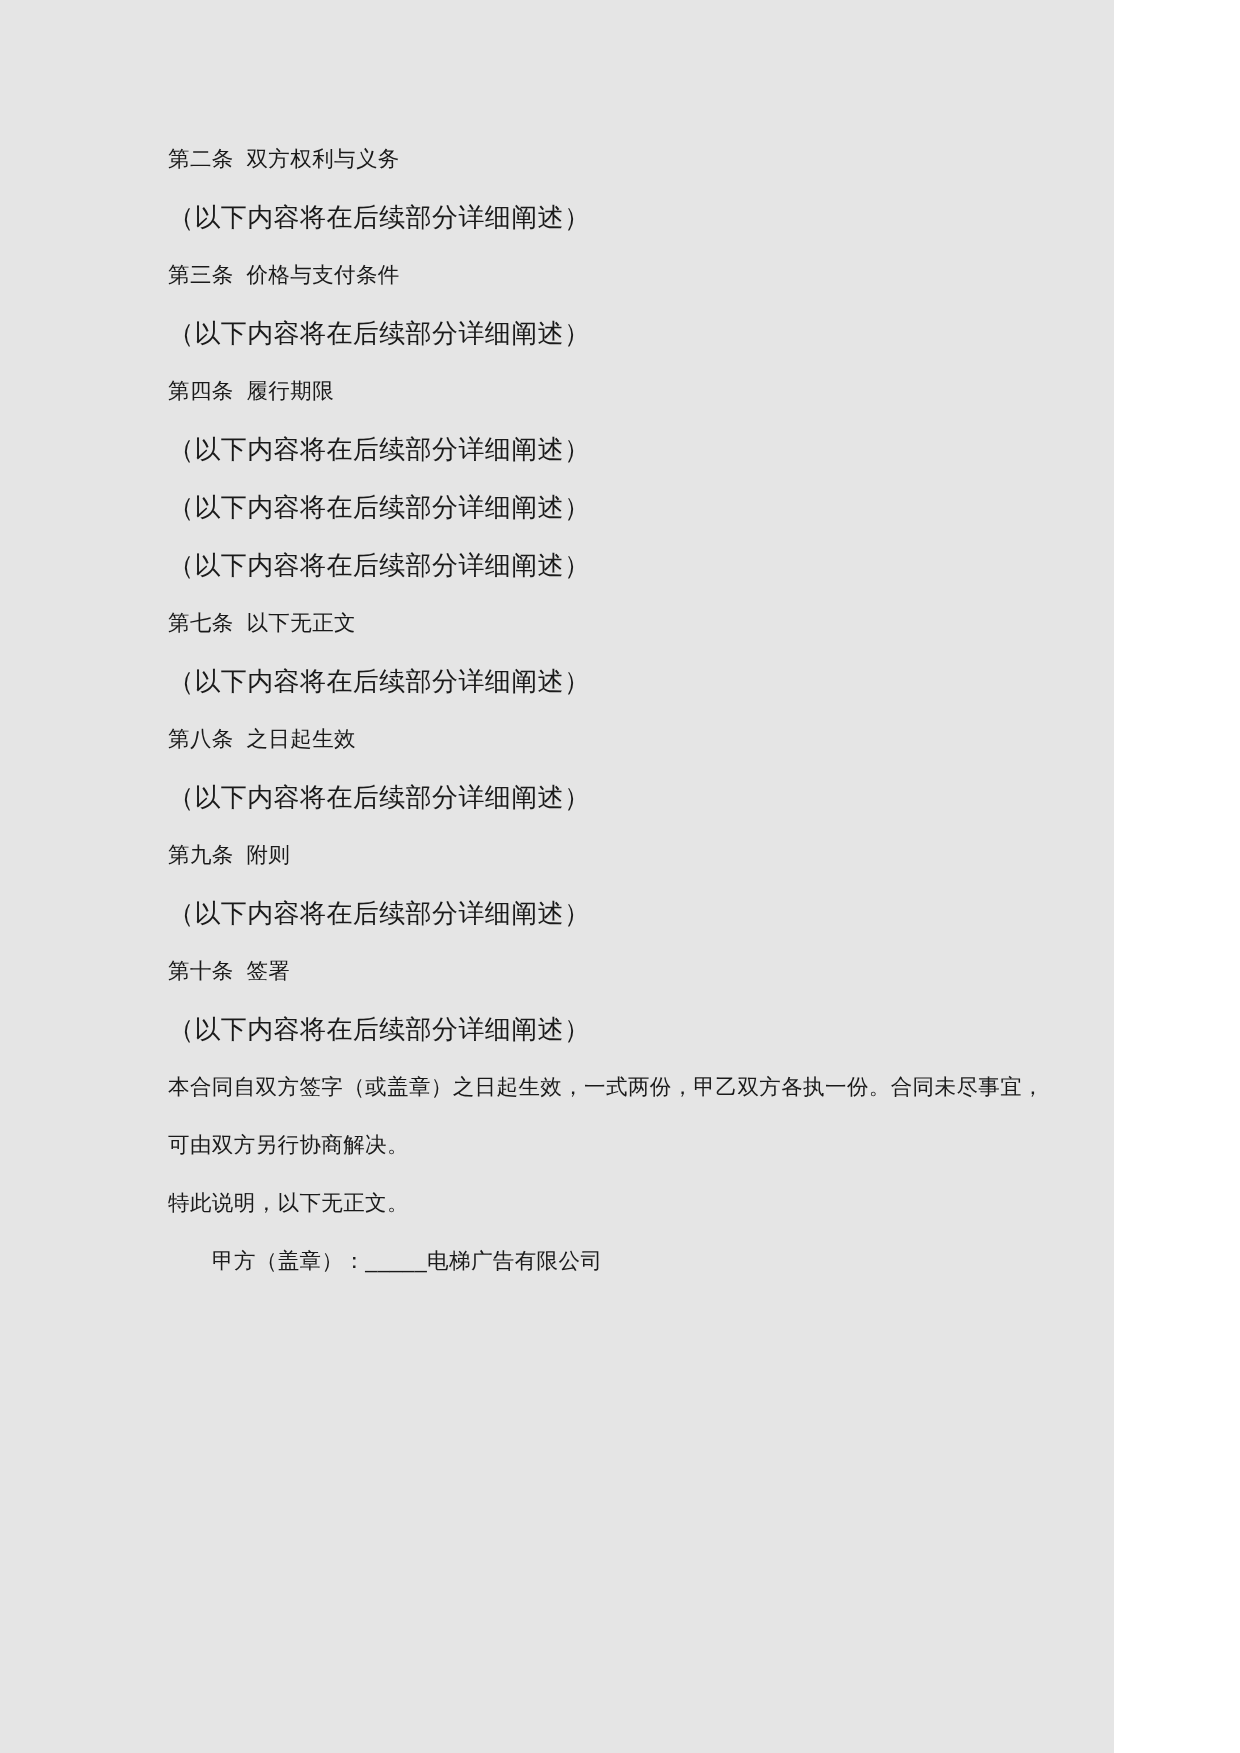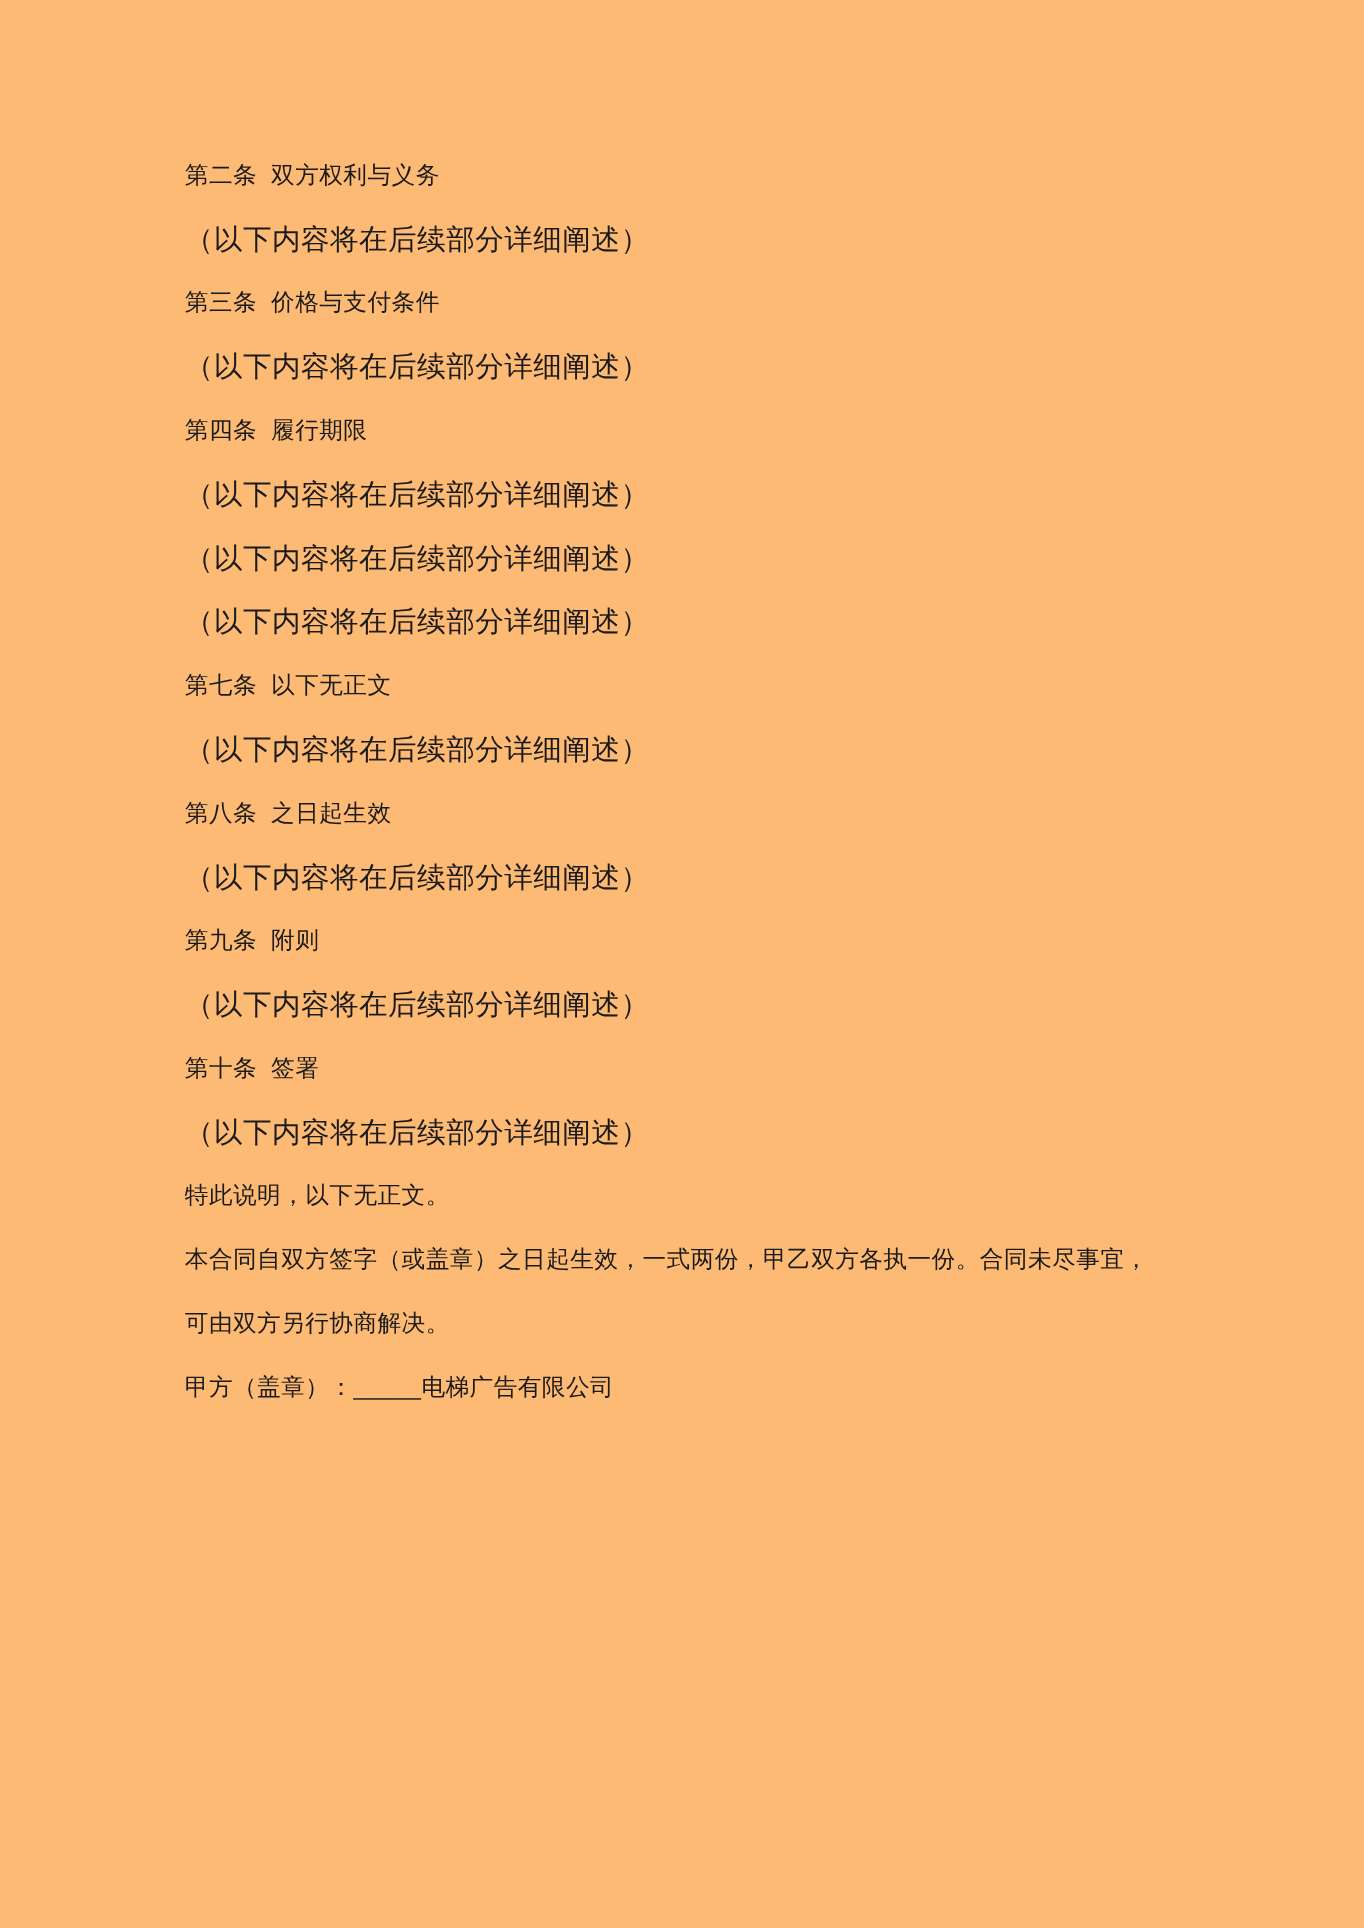--- a/index.html
+++ b/index.html
@@ -9,25 +9,25 @@
   }
   body {
     width: 1240px;
     height: 1753px;
     font-family: "Liberation Sans", "DejaVu Sans", sans-serif;
     color: #000000;
     -webkit-font-smoothing: antialiased;
   }
   .page {
     position: relative;
-    width: 1240px;
+    width: 1114px;
     height: 1753px;
     box-sizing: border-box;
     padding: 130px 70px 0 168px;
-    background: #fdba74;
+    background: #e5e5e5;
   }
   .doc-body {
     display: block;
   }
   .para {
     font-size: 21.5px;
     line-height: 58px;
     letter-spacing: 0.4px;
     color: #1a1a1a;
     white-space: pre-wrap;
@@ -39,20 +39,21 @@
   }
   .para.note {
     font-size: 26px;
   }
   .para.flow {
     line-height: 58px;
     max-width: 880px;
   }
   .para.signature {
     line-height: 58px;
+    margin-left: 44px;
   }
 </style>
 </head>
 <body>
 
 <div class="page">
   <div class="doc-body" id="doc-body">
       <p class="para clause-title">第二条  双方权利与义务</p>
       <p class="para note">（以下内容将在后续部分详细阐述）</p>
       <p class="para clause-title">第三条  价格与支付条件</p>
@@ -62,17 +63,17 @@
       <p class="para note">（以下内容将在后续部分详细阐述）</p>
       <p class="para note">（以下内容将在后续部分详细阐述）</p>
       <p class="para clause-title">第七条  以下无正文</p>
       <p class="para note">（以下内容将在后续部分详细阐述）</p>
       <p class="para clause-title">第八条  之日起生效</p>
       <p class="para note">（以下内容将在后续部分详细阐述）</p>
       <p class="para clause-title">第九条  附则</p>
       <p class="para note">（以下内容将在后续部分详细阐述）</p>
       <p class="para clause-title">第十条  签署</p>
       <p class="para note">（以下内容将在后续部分详细阐述）</p>
+      <p class="para flow">本合同自双方签字（或盖章）之日起生效，一式两份，甲乙双方各执一份。合同未尽事宜，可由双方另行协商解决。</p>
       <p class="para flow">特此说明，以下无正文。</p>
-      <p class="para flow">本合同自双方签字（或盖章）之日起生效，一式两份，甲乙双方各执一份。合同未尽事宜，可由双方另行协商解决。</p>
       <p class="para signature">甲方（盖章）：_____电梯广告有限公司</p>
     </div>
 </div>
 
 </body></html>

